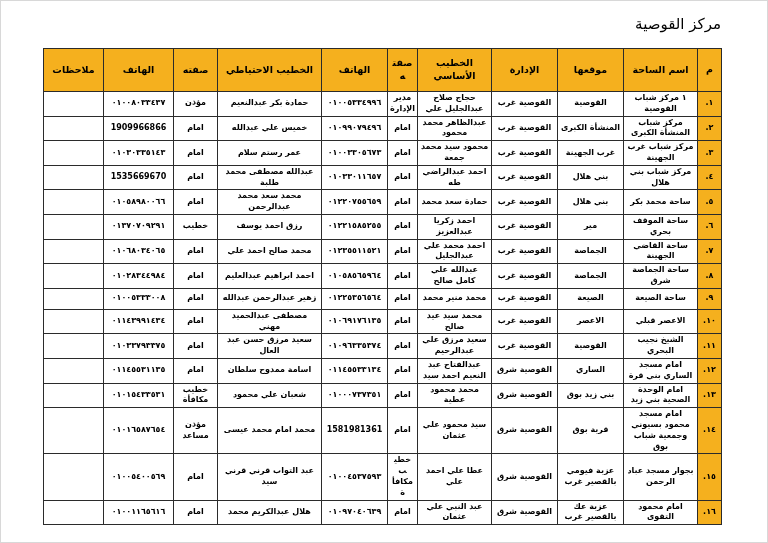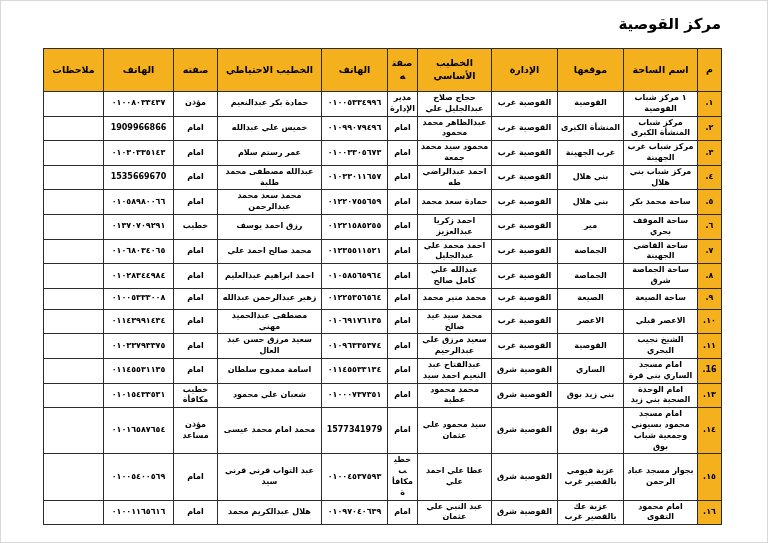--- a/index.html
+++ b/index.html
@@ -3,21 +3,21 @@
 <meta charset="utf-8">
 <style>
   html,body{margin:0;padding:0;}
   body{
     width:768px;height:543px;overflow:hidden;background:#ffffff;
     font-family:"DejaVu Sans","Liberation Sans",sans-serif;
     position:relative;box-sizing:border-box;border:1px solid #d8d8d8;
   }
   .page-title{
     position:absolute;top:14px;right:46px;
-    font-size:15px;font-weight:bold;color:#000;
+    font-size:15px;font-weight:normal;color:#000;
   }
   table.sheet{
     position:absolute;top:47px;right:45px;
     width:678px;border-collapse:collapse;table-layout:fixed;
     font-size:8px;font-weight:bold;color:#000;
   }
   table.sheet th,table.sheet td{
     border:1px solid #2b2b2b;text-align:center;vertical-align:middle;
     padding:1px 2px;line-height:1.35;word-wrap:break-word;
   }
@@ -204,21 +204,21 @@
         <td>القوصية غرب</td>
         <td>سعيد مرزق علي عبدالرحيم</td>
         <td>امام</td>
         <td>٠١٠٩٦٣٣٥٣٧٤</td>
         <td>سعيد مرزق حسن عبد العال</td>
         <td>امام</td>
         <td>٠١٠٣٣٧٩٣٣٧٥</td>
         <td></td>
       </tr>
       <tr>
-        <td class="num">16.</td>
+        <td class="num">١٢.</td>
         <td>امام مسجد الساري بني قرة</td>
         <td>الساري</td>
         <td>القوصية شرق</td>
         <td>عبدالفتاح عبد النعيم احمد سيد</td>
         <td>امام</td>
         <td>٠١١٤٥٥٣٣١٣٤</td>
         <td>اسامة ممدوح سلطان</td>
         <td>امام</td>
         <td>٠١١٤٥٥٣١١٣٥</td>
         <td></td>
@@ -236,21 +236,21 @@
         <td>٠١٠١٥٤٣٣٥٣١</td>
         <td></td>
       </tr>
       <tr>
         <td class="num">١٤.</td>
         <td>امام مسجد محمود بسيوني وجمعية شباب بوق</td>
         <td>قرية بوق</td>
         <td>القوصية شرق</td>
         <td>سيد محمود علي عثمان</td>
         <td>امام</td>
-        <td>1577341979</td>
+        <td>1581981361</td>
         <td>محمد امام محمد عيسى</td>
         <td>مؤذن مساعد</td>
         <td>٠١٠١٦٥٨٧٦٥٤</td>
         <td></td>
       </tr>
       <tr>
         <td class="num">١٥.</td>
         <td>بجوار مسجد عباد الرحمن</td>
         <td>عزبة فيومي بالقصير غرب</td>
         <td>القوصية شرق</td>

